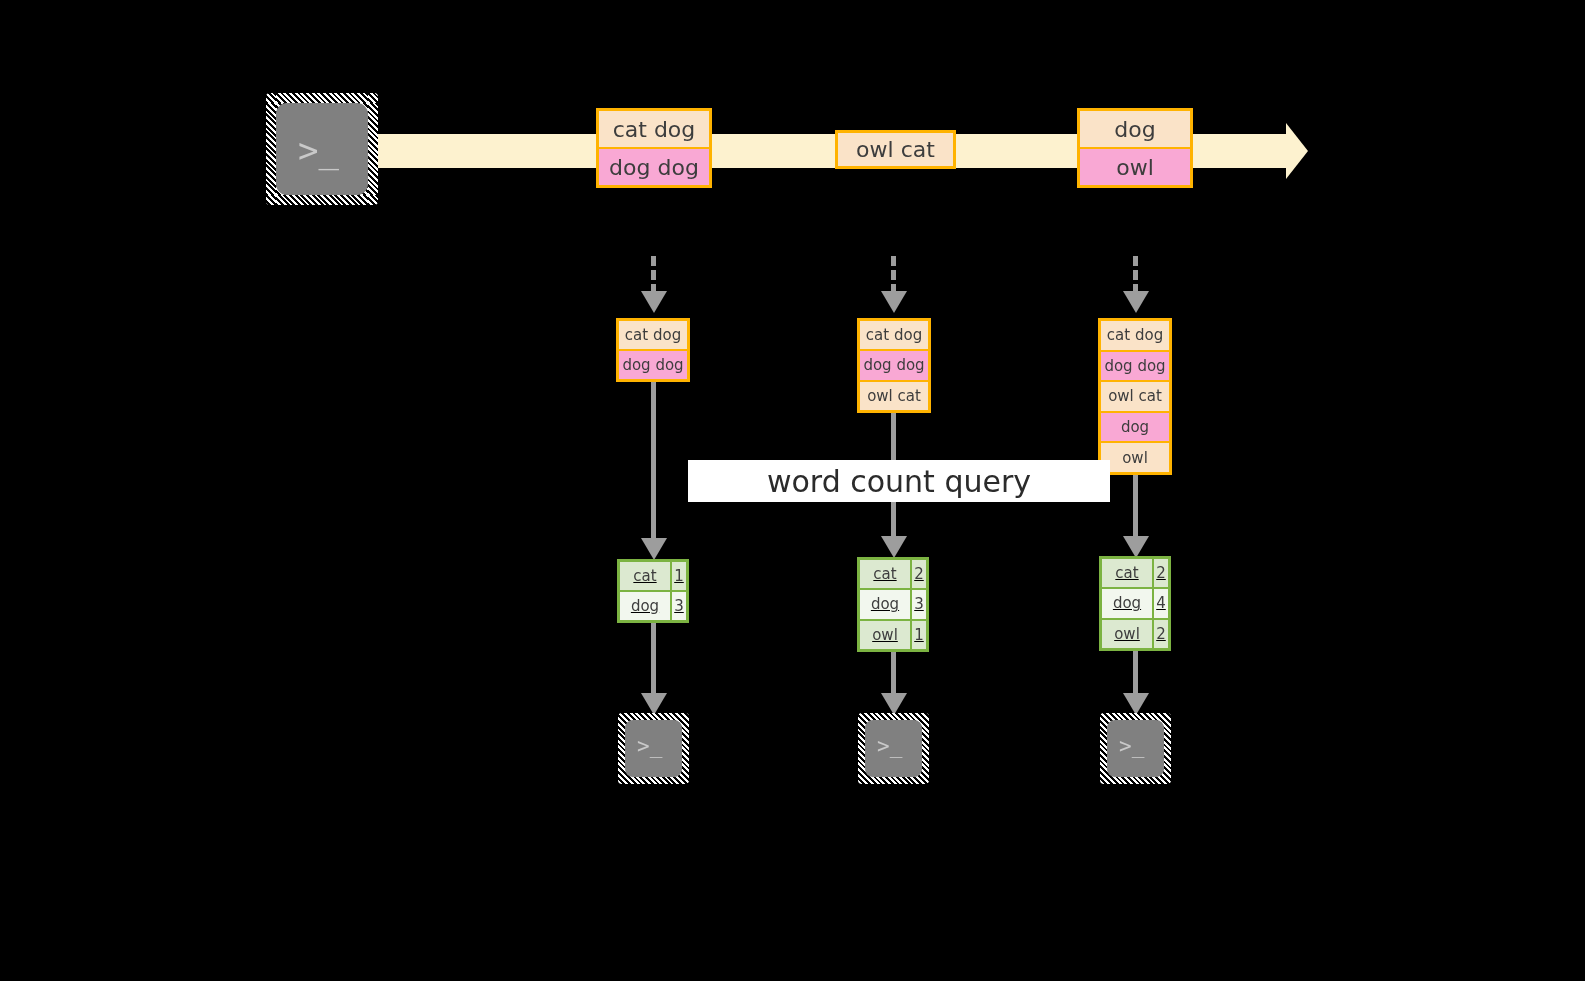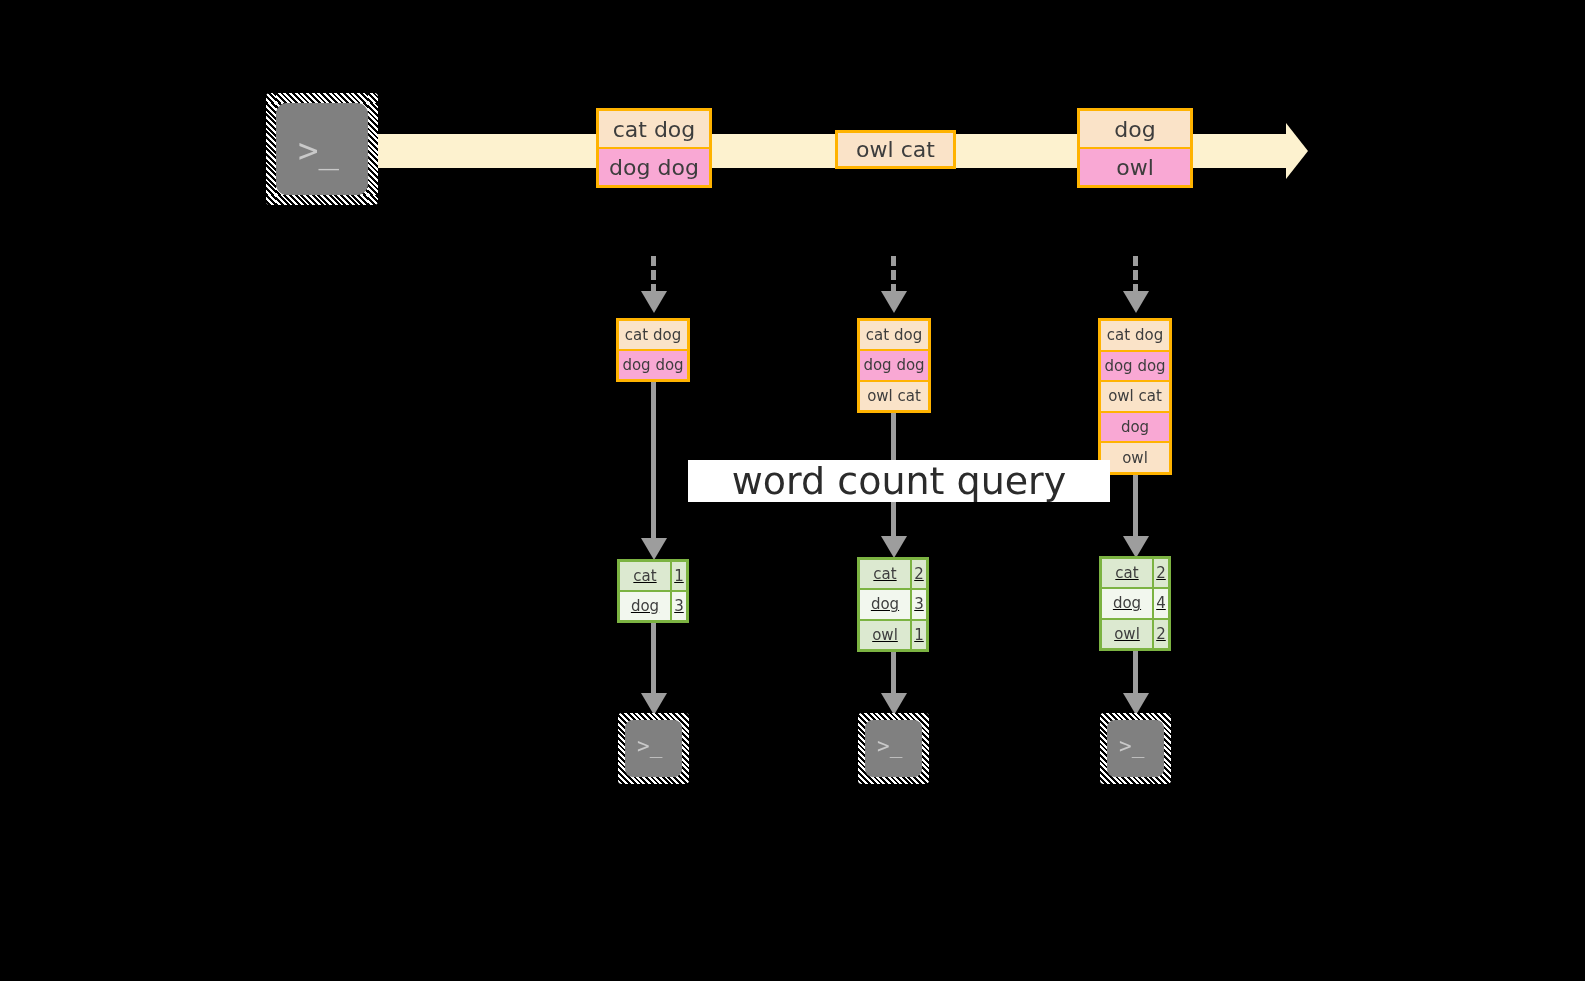--- a/index.html
+++ b/index.html
@@ -258,16 +258,16 @@
 
   <div class="vline" style="left:1133px; top:651px; height:47px;"></div>
   <div class="vhead" style="left:1123px; top:693px;"></div>
 
   <div class="terminal" style="left:1100px; top:713px; width:71px; height:71px; border-width:7px;">
     <div class="terminal-inner" style="border-radius:8px;"></div>
     <div class="term-prompt" style="left:12px; top:16px; font-size:21px;">&gt;_</div>
   </div>
 
   <div class="qband" style="left:688px; top:460px; width:422px; height:42px;">
-    <span class="qlabel" style="font-size:38px;">word count query</span>
+    <span class="qlabel" style="font-size:30px;">word count query</span>
   </div>
 
 </div>
 
 </body></html>

